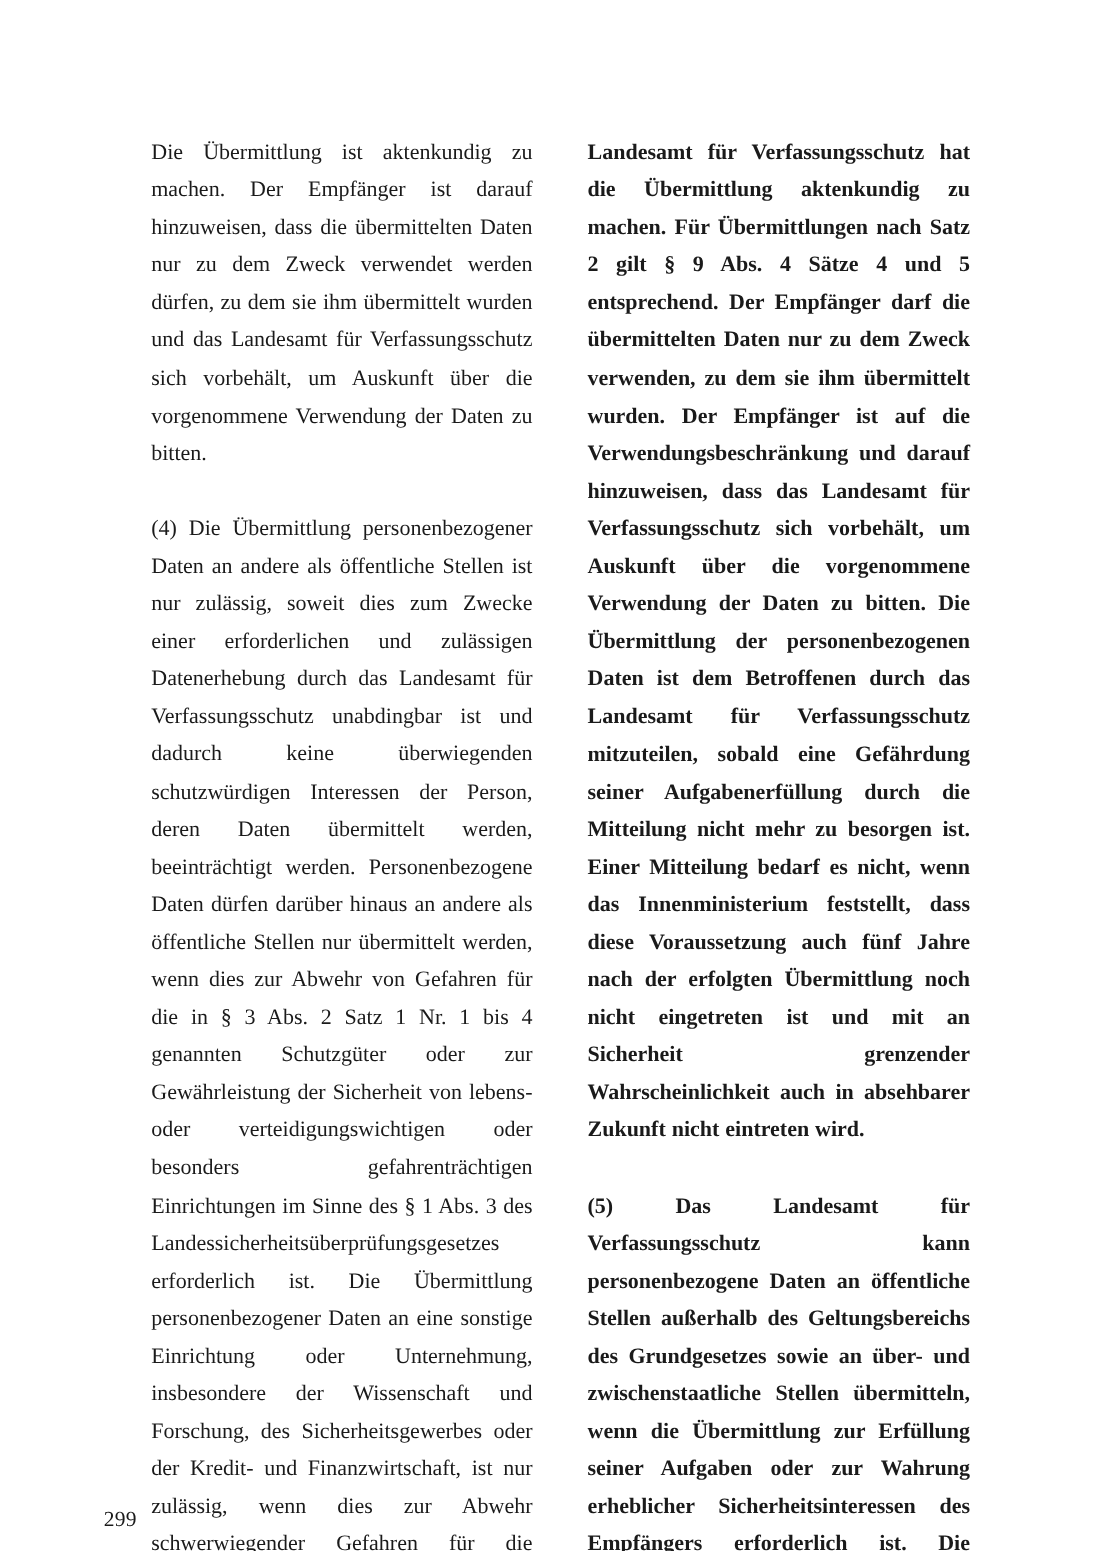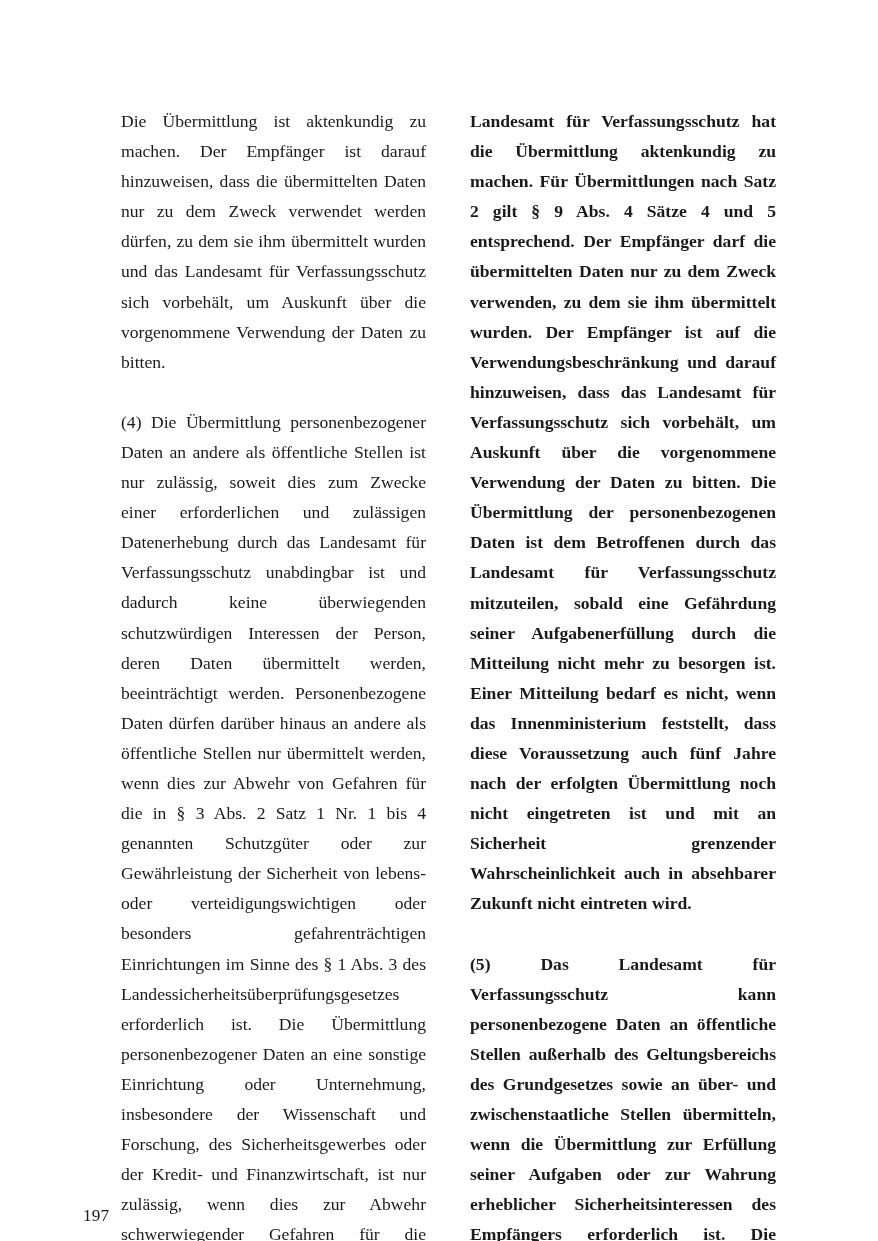--- a/index.html
+++ b/index.html
@@ -73,15 +73,15 @@
       <p class="para">(4) Die Übermittlung personenbezogener Daten an andere als öffentliche Stellen ist nur zulässig, soweit dies zum Zwecke einer erforderlichen und zulässigen Datenerhebung durch das Landesamt für Verfassungsschutz unabdingbar ist und dadurch keine überwiegenden schutzwürdigen Interessen der Person, deren Daten übermittelt werden, beeinträchtigt werden. Personenbezogene Daten dürfen darüber hinaus an andere als öffentliche Stellen nur übermittelt werden, wenn dies zur Abwehr von Gefahren für die in § 3 Abs. 2 Satz 1 Nr. 1 bis 4 genannten Schutzgüter oder zur Gewährleistung der Sicherheit von lebens- oder verteidigungswichtigen oder besonders gefahrenträchtigen Einrichtungen im Sinne des § 1 Abs. 3 des Landessicherheitsüberprüfungsgesetzes erforderlich ist. Die Übermittlung personenbezogener Daten an eine sonstige Einrichtung oder Unternehmung, insbesondere der Wissenschaft und Forschung, des Sicherheitsgewerbes oder der Kredit- und Finanzwirtschaft, ist nur zulässig, wenn dies zur Abwehr schwerwiegender Gefahren für die Einrichtung oder Unternehmung erforderlich ist. Die Übermittlung nach den Sätzen 2 und 3 bedarf der vorherigen Zustimmung durch den Innenminister oder im Verhinderungsfall durch seinen Vertreter. Das</p>
     </div>
 
     <div class="column right">
       <p class="para">Landesamt für Verfassungsschutz hat die Übermittlung aktenkundig zu machen. Für Übermittlungen nach Satz 2 gilt § 9 Abs. 4 Sätze 4 und 5 entsprechend. Der Empfänger darf die übermittelten Daten nur zu dem Zweck verwenden, zu dem sie ihm übermittelt wurden. Der Empfänger ist auf die Verwendungsbeschränkung und darauf hinzuweisen, dass das Landesamt für Verfassungsschutz sich vorbehält, um Auskunft über die vorgenommene Verwendung der Daten zu bitten. Die Übermittlung der personenbezogenen Daten ist dem Betroffenen durch das Landesamt für Verfassungsschutz mitzuteilen, sobald eine Gefährdung seiner Aufgabenerfüllung durch die Mitteilung nicht mehr zu besorgen ist. Einer Mitteilung bedarf es nicht, wenn das Innenministerium feststellt, dass diese Voraussetzung auch fünf Jahre nach der erfolgten Übermittlung noch nicht eingetreten ist und mit an Sicherheit grenzender Wahrscheinlichkeit auch in absehbarer Zukunft nicht eintreten wird.</p>
       <p class="para">(5) Das Landesamt für Verfassungsschutz kann personenbezogene Daten an öffentliche Stellen außerhalb des Geltungsbereichs des Grundgesetzes sowie an über- und zwischenstaatliche Stellen übermitteln, wenn die Übermittlung zur Erfüllung seiner Aufgaben oder zur Wahrung erheblicher Sicherheitsinteressen des Empfängers erforderlich ist. Die Übermittlung unterbleibt, wenn auswärtige Belange der Bundesrepublik Deutschland, Belange der Länder oder überwiegende schutzwürdige Interessen des Betroffenen entgegenstehen. Die Übermittlung ist aktenkundig zu machen. Der Empfänger ist darauf hinzuweisen, dass</p>
     </div>
 
   </div>
 
-  <div class="folio">197</div>
+  <div class="folio">299</div>
 
 </div>
 
 </body></html>

